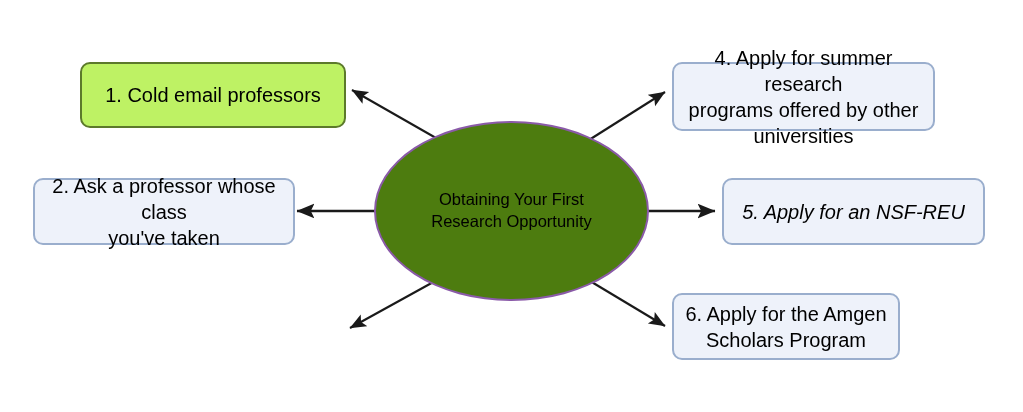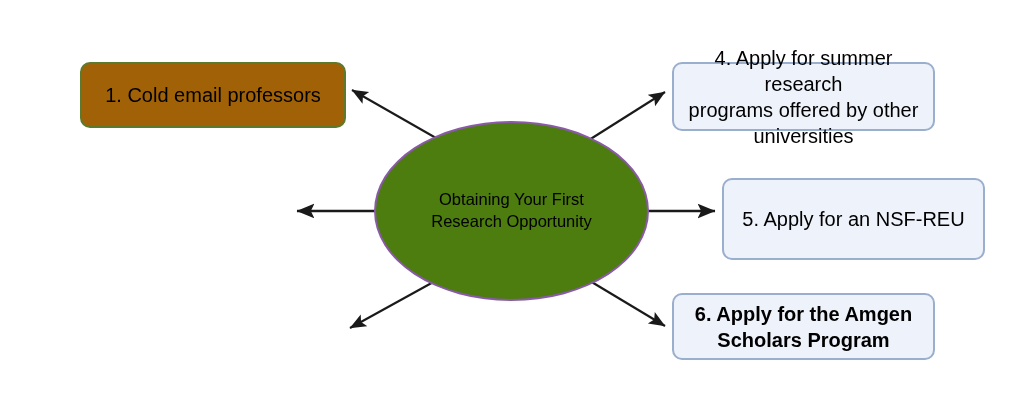--- a/index.html
+++ b/index.html
@@ -38,21 +38,21 @@
     line-height: 1.3;
     color: #000000;
     padding: 4px 10px;
     z-index: 2;
   }
   .node-label {
     display: block;
     white-space: pre-line;
   }
   .node.green {
-    background: #a16207;
+    background: #bef264;
     border-color: #5c7a2b;
   }
   .node.blue {
     background: #eef2fa;
     border-color: #9aaecd;
   }
   .center-node {
     position: absolute;
     box-sizing: border-box;
     display: flex;
@@ -99,30 +99,34 @@
 
   <div class="center-node" style="left:374px; top:121px; width:275px; height:180px;">
     <span class="center-label">Obtaining Your First
 Research Opportunity</span>
   </div>
 
   <div class="node green" style="left:80px; top:62px; width:266px; height:66px;">
     <span class="node-label">1. Cold email professors</span>
   </div>
 
+  <div class="node blue" style="left:33px; top:178px; width:262px; height:67px;">
+    <span class="node-label">2. Ask a professor whose class
+you've taken</span>
+  </div>
 
 
   <div class="node blue" style="left:672px; top:62px; width:263px; height:69px;">
     <span class="node-label">4. Apply for summer research
 programs offered by other
 universities</span>
   </div>
 
-  <div class="node blue" style="left:722px; top:178px; width:263px; height:82px;">
+  <div class="node blue" style="left:722px; top:178px; width:263px; height:67px;font-style:italic;">
     <span class="node-label">5. Apply for an NSF-REU</span>
   </div>
 
-  <div class="node blue" style="left:672px; top:293px; width:263px; height:67px;font-weight:bold;">
+  <div class="node blue" style="left:672px; top:293px; width:228px; height:67px;">
     <span class="node-label">6. Apply for the Amgen
 Scholars Program</span>
   </div>
 
 </div>
 
 </body></html>

